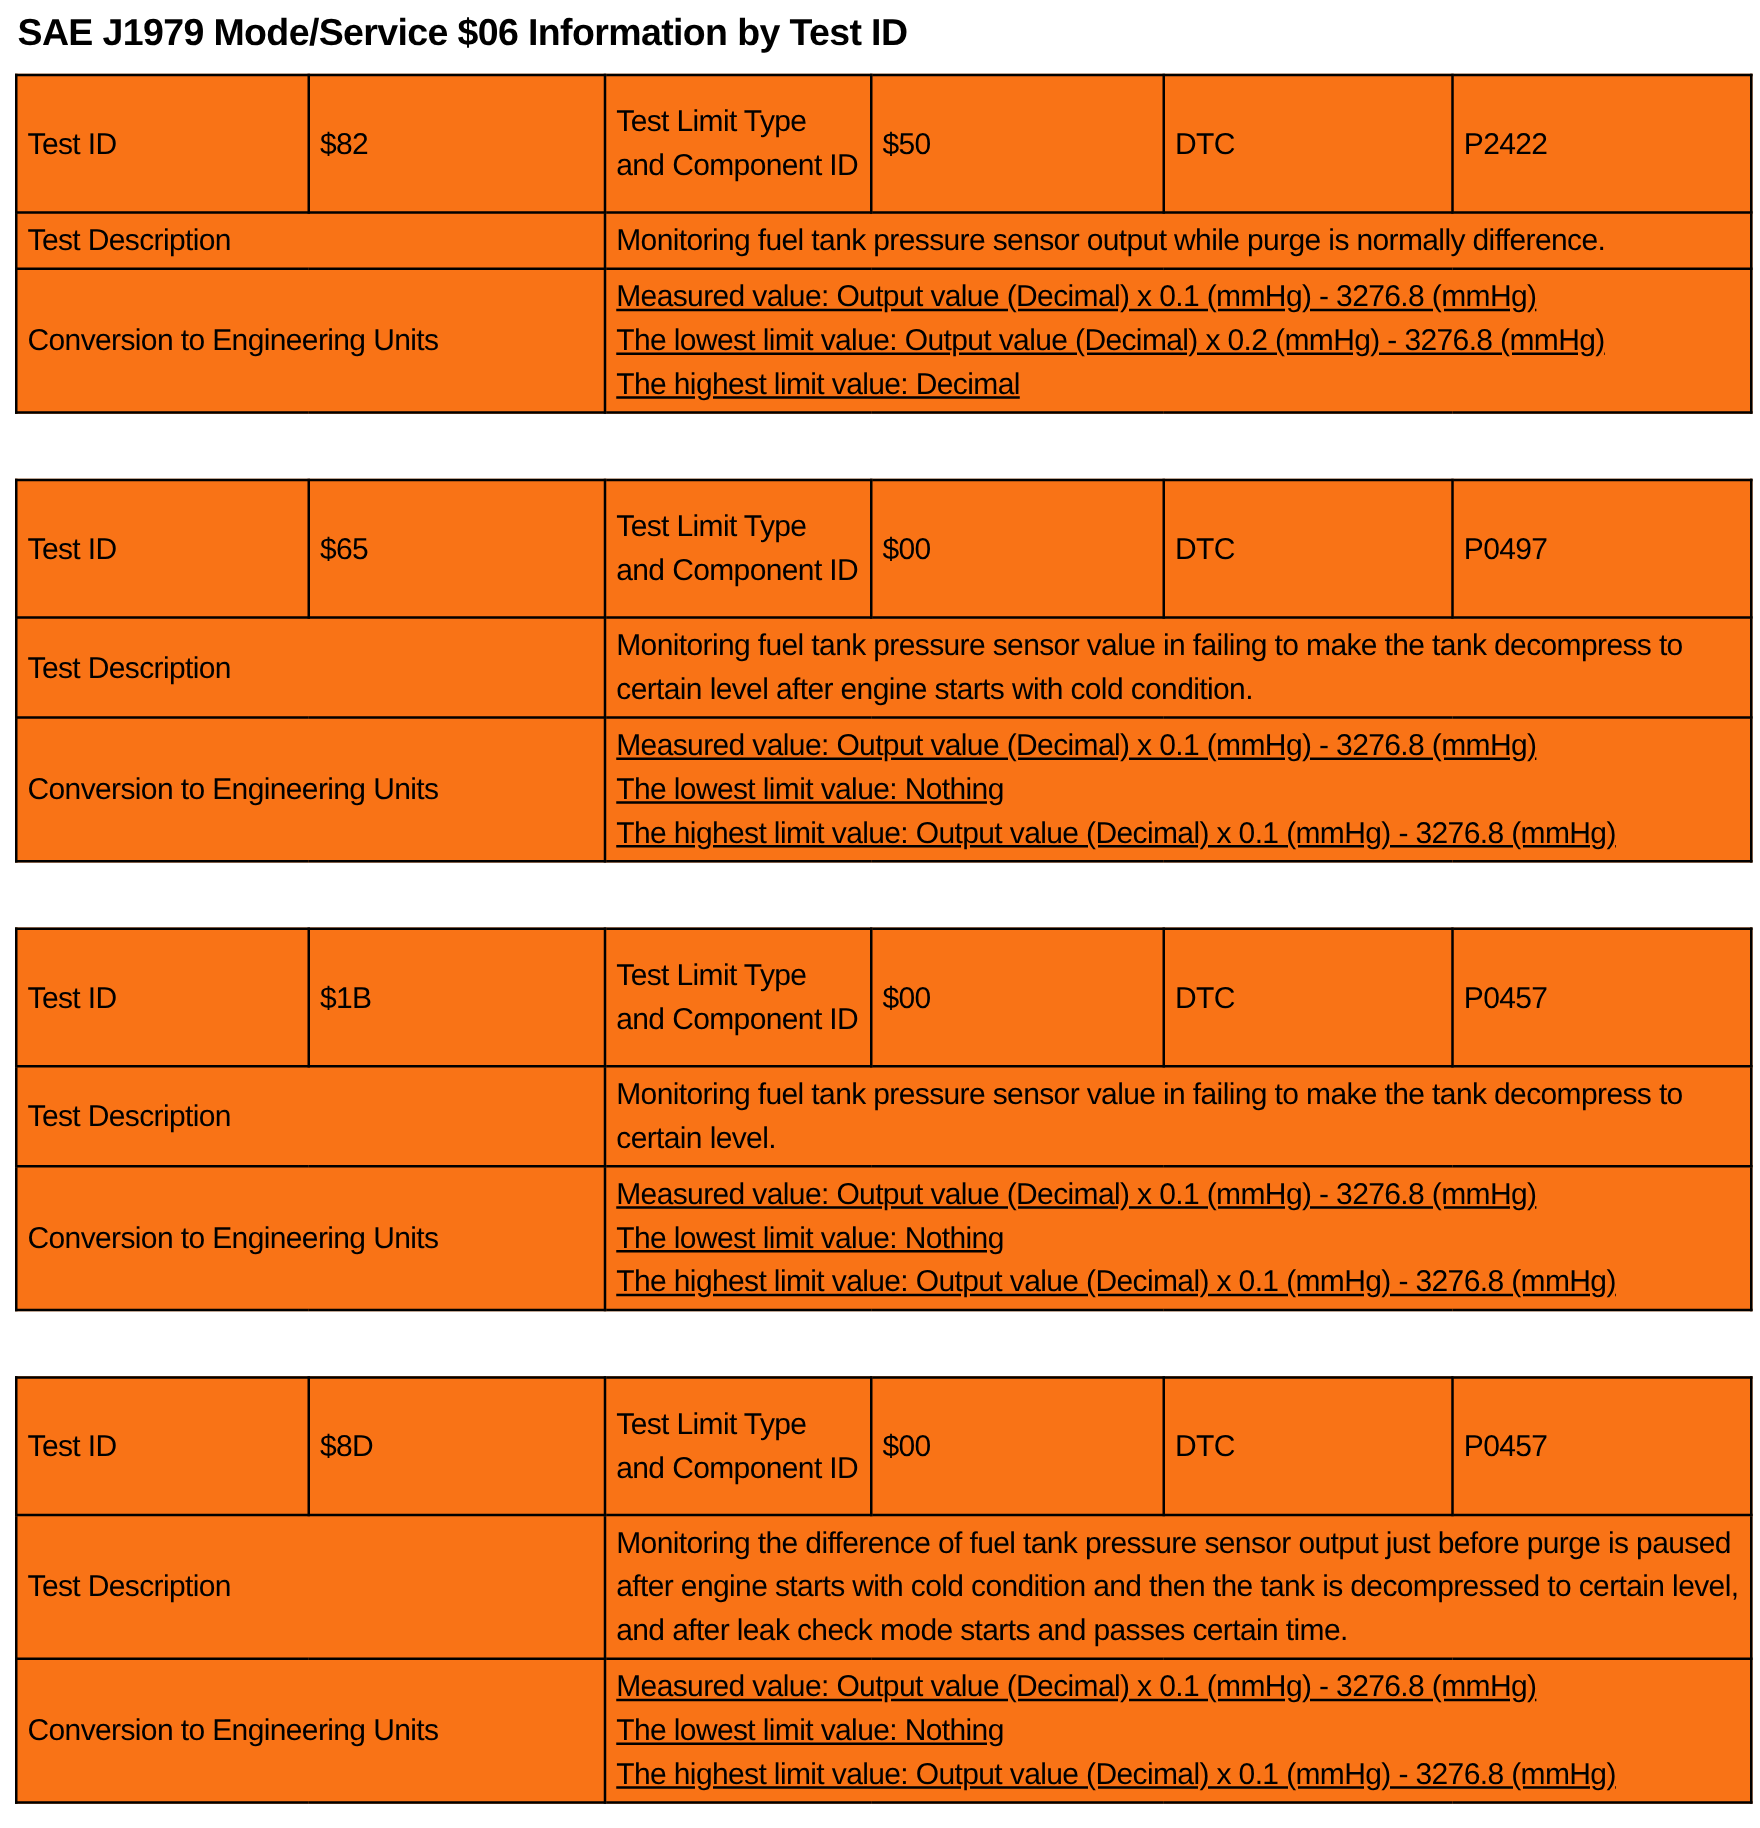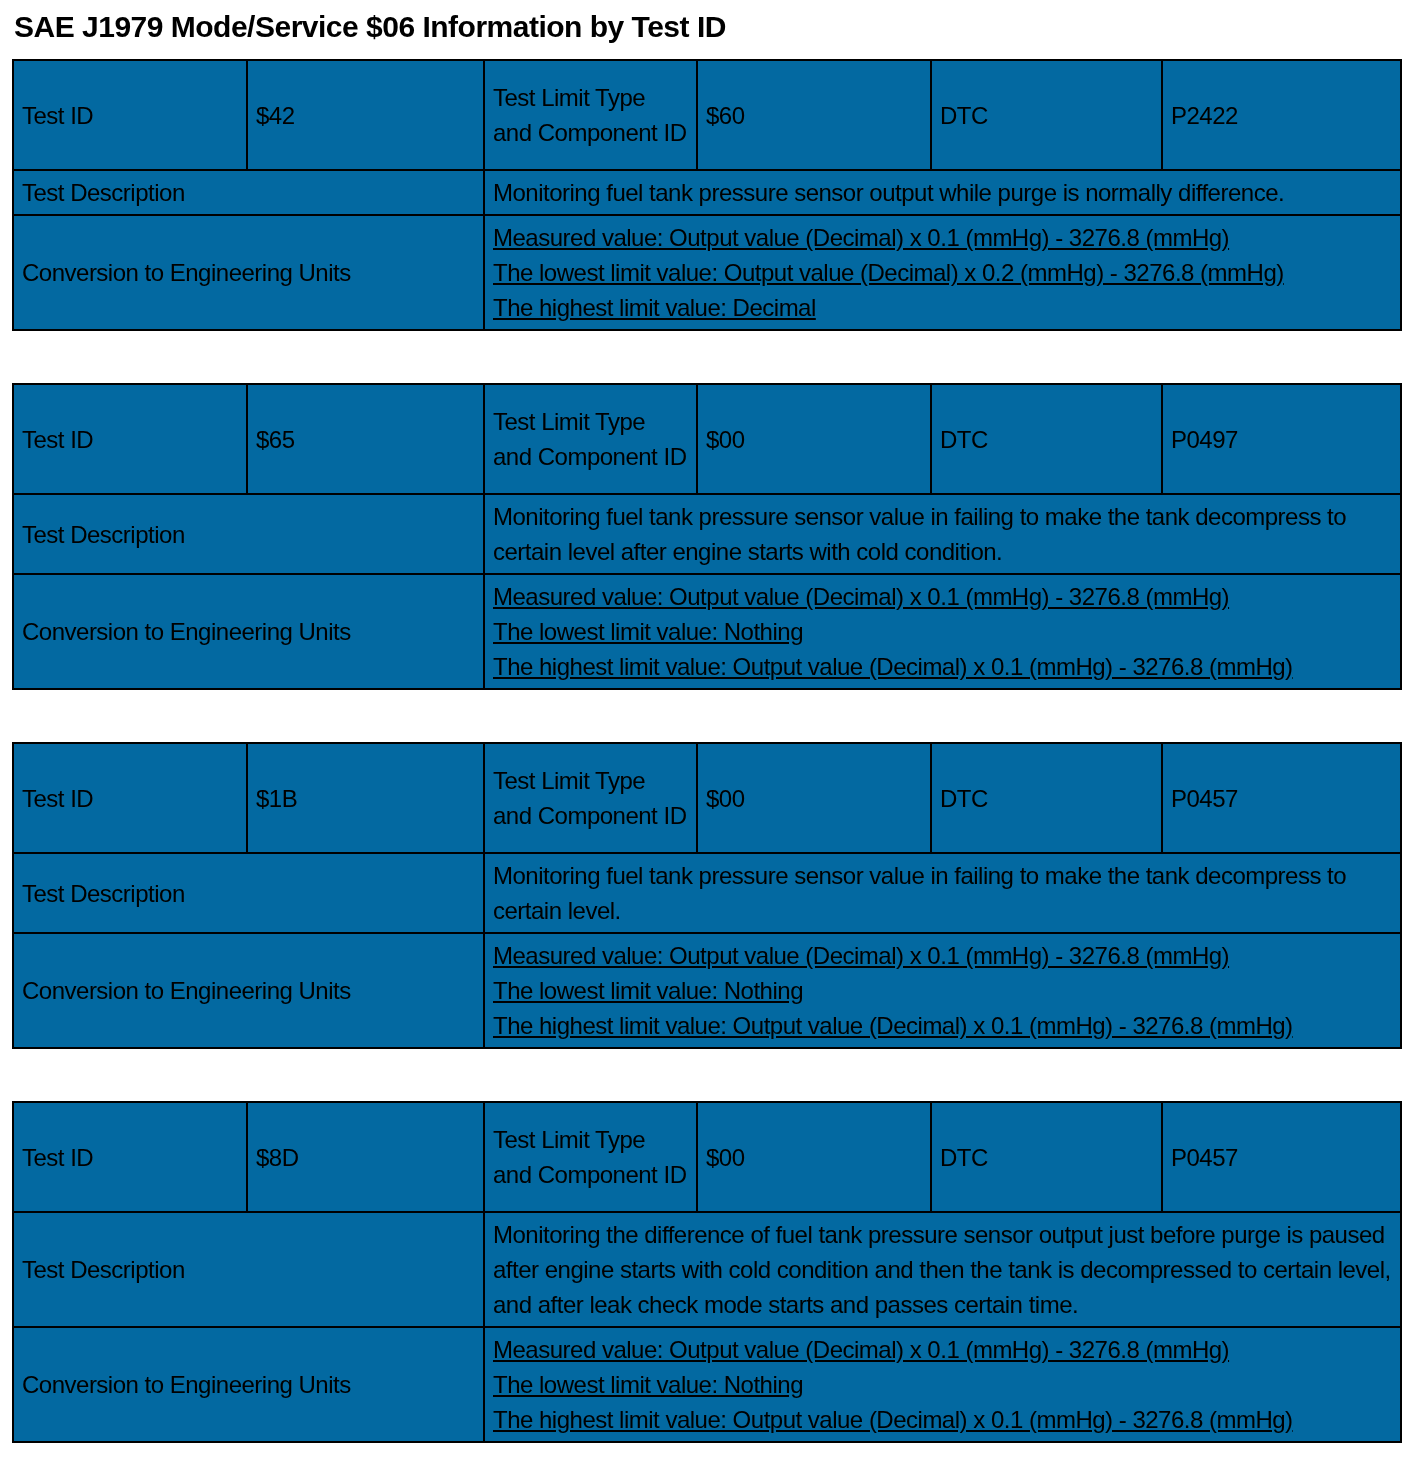--- a/index.html
+++ b/index.html
@@ -21,21 +21,21 @@
     font-weight: bold;
     letter-spacing: -0.5px;
     margin: 4px 0 15px 2px;
     white-space: nowrap;
   }
   table.testid-table {
     border-collapse: collapse;
     table-layout: fixed;
     width: 1388px;
     margin: 0 16px 52px 0;
-    background: #0369a1;
+    background: #f97316;
   }
   table.testid-table:last-child {
     margin-bottom: 0;
   }
   table.testid-table td {
     border: 2px solid #000000;
     font-size: 24px;
     letter-spacing: -0.5px;
     line-height: 35px;
     padding: 4px 8px;
@@ -62,23 +62,23 @@
       <col style="width:234px">
         <col style="width:237px">
         <col style="width:213px">
       <col style="width:234px">
         <col style="width:231px">
         <col style="width:239px">
     </colgroup>
     <tbody>
       <tr class="header-row">
         <td>Test ID</td>
-        <td>$42</td>
+        <td>$82</td>
         <td>Test Limit Type and Component ID</td>
-        <td>$60</td>
+        <td>$50</td>
         <td>DTC</td>
         <td>P2422</td>
       </tr>
       <tr>
         <td colspan="2">Test Description</td>
         <td colspan="4">Monitoring fuel tank pressure sensor output while purge is normally difference.</td>
       </tr>
       <tr>
         <td colspan="2">Conversion to Engineering Units</td>
         <td colspan="4" class="conv-cell">

